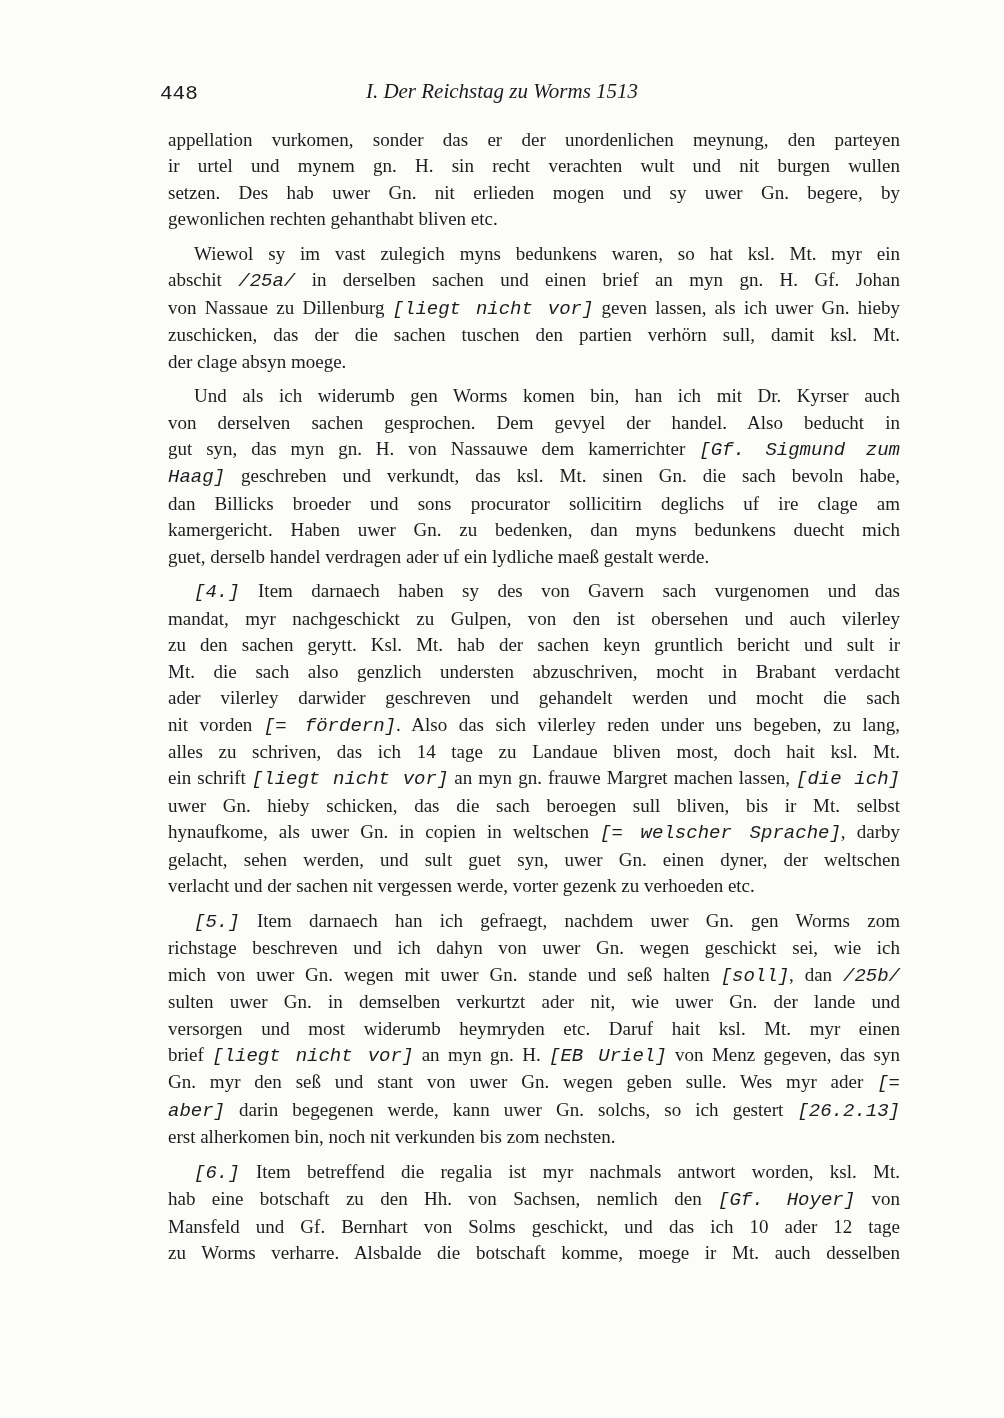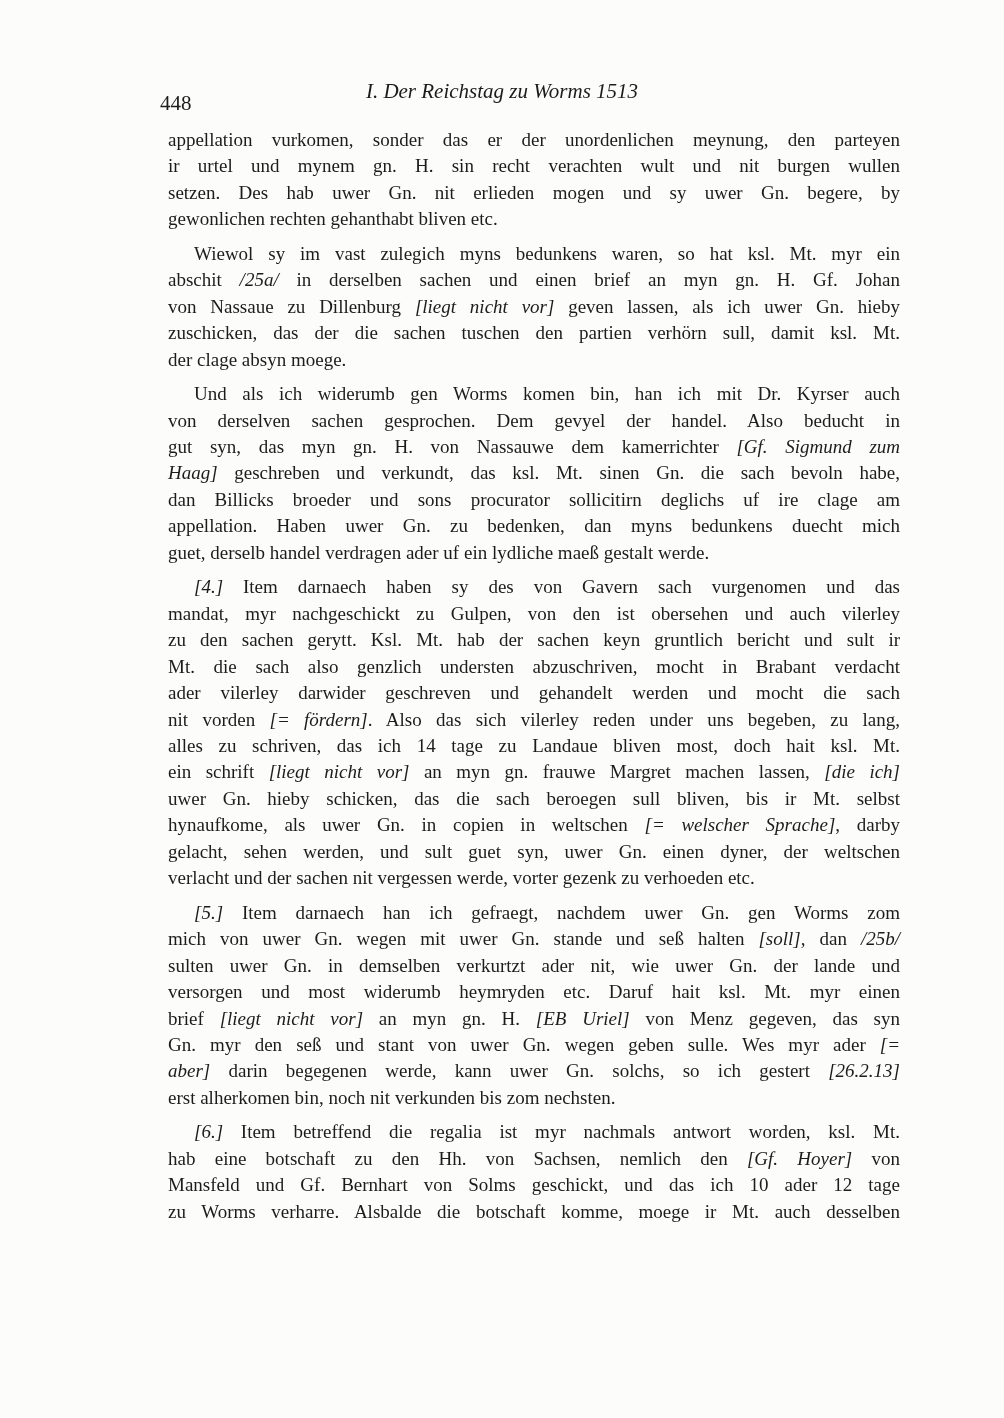--- a/index.html
+++ b/index.html
@@ -9,35 +9,35 @@
     font-family:"Liberation Serif","DejaVu Serif",serif;
     color:#1c1c1c;
     position:relative;
     overflow:hidden;
   }
   .page { position:absolute; inset:0; }
   .page-header {
     position:absolute; left:160px; right:96px; top:79px; height:28px;
     font-size:21px;
   }
-  .page-number { position:absolute; left:0; top:12px; }
+  .page-number { position:absolute; left:0; top:3px;font-family:Liberation Mono, monospace; }
   .running-head { position:absolute; left:-64px; right:0; top:0; text-align:center;font-style:italic; }
   .textblock {
     position:absolute; left:160px; top:119px; width:748px;
     font-size:19px; line-height:26.45px;
   }
   .para { margin:8px; }
   .line {
     text-align:justify;
     text-align-last:justify;
     white-space:normal;
   }
   .line.last { text-align-last:left; }
   .line.indent { text-indent:26px; }
-  .it { font-style:italic; }
+  .it { font-style:italic;font-family:Liberation Mono, monospace; }
 </style>
 </head>
 <body>
 
 <div class="page">
   <div class="page-header">
     <span class="page-number">448</span>
     <span class="running-head">I. Der Reichstag zu Worms 1513</span>
   </div>
   <div class="textblock">
@@ -53,39 +53,40 @@
         <div class="line"><span>von Nassaue zu Dillenburg </span><span class="it">[liegt nicht vor]</span><span> geven lassen, als ich uwer Gn. hieby</span></div>
         <div class="line"><span>zuschicken, das der die sachen tuschen den partien verhörn sull, damit ksl. Mt.</span></div>
         <div class="line last"><span>der clage absyn moege.</span></div>
       </div>
       <div class="para">
         <div class="line indent"><span>Und als ich widerumb gen Worms komen bin, han ich mit Dr. Kyrser auch</span></div>
         <div class="line"><span>von derselven sachen gesprochen. Dem gevyel der handel. Also beducht in</span></div>
         <div class="line"><span>gut syn, das myn gn. H. von Nassauwe dem kamerrichter </span><span class="it">[Gf. Sigmund zum</span></div>
         <div class="line"><span class="it">Haag]</span><span> geschreben und verkundt, das ksl. Mt. sinen Gn. die sach bevoln habe,</span></div>
         <div class="line"><span>dan Billicks broeder und sons procurator sollicitirn deglichs uf ire clage am</span></div>
-        <div class="line"><span>appellation. Haben uwer Gn. zu bedenken, dan myns bedunkens duecht mich</span></div>
+        <div class="line"><span>kamergericht. Haben uwer Gn. zu bedenken, dan myns bedunkens duecht mich</span></div>
         <div class="line last"><span>guet, derselb handel verdragen ader uf ein lydliche maeß gestalt werde.</span></div>
       </div>
       <div class="para">
         <div class="line indent"><span class="it">[4.]</span><span> Item darnaech haben sy des von Gavern sach vurgenomen und das</span></div>
         <div class="line"><span>mandat, myr nachgeschickt zu Gulpen, von den ist obersehen und auch vilerley</span></div>
         <div class="line"><span>zu den sachen gerytt. Ksl. Mt. hab der sachen keyn gruntlich bericht und sult ir</span></div>
         <div class="line"><span>Mt. die sach also genzlich understen abzuschriven, mocht in Brabant verdacht</span></div>
         <div class="line"><span>ader vilerley darwider geschreven und gehandelt werden und mocht die sach</span></div>
         <div class="line"><span>nit vorden </span><span class="it">[= fördern]</span><span>. Also das sich vilerley reden under uns begeben, zu lang,</span></div>
         <div class="line"><span>alles zu schriven, das ich 14 tage zu Landaue bliven most, doch hait ksl. Mt.</span></div>
         <div class="line"><span>ein schrift </span><span class="it">[liegt nicht vor]</span><span> an myn gn. frauwe Margret machen lassen, </span><span class="it">[die ich]</span></div>
         <div class="line"><span>uwer Gn. hieby schicken, das die sach beroegen sull bliven, bis ir Mt. selbst</span></div>
         <div class="line"><span>hynaufkome, als uwer Gn. in copien in weltschen </span><span class="it">[= welscher Sprache]</span><span>, darby</span></div>
         <div class="line"><span>gelacht, sehen werden, und sult guet syn, uwer Gn. einen dyner, der weltschen</span></div>
         <div class="line last"><span>verlacht und der sachen nit vergessen werde, vorter gezenk zu verhoeden etc.</span></div>
       </div>
       <div class="para">
         <div class="line indent"><span class="it">[5.]</span><span> Item darnaech han ich gefraegt, nachdem uwer Gn. gen Worms zom</span></div>
+        <div class="line"><span>richstage beschreven und ich dahyn von uwer Gn. wegen geschickt sei, wie ich</span></div>
         <div class="line"><span>mich von uwer Gn. wegen mit uwer Gn. stande und seß halten </span><span class="it">[soll]</span><span>, dan </span><span class="it">/25b/</span></div>
         <div class="line"><span>sulten uwer Gn. in demselben verkurtzt ader nit, wie uwer Gn. der lande und</span></div>
         <div class="line"><span>versorgen und most widerumb heymryden etc. Daruf hait ksl. Mt. myr einen</span></div>
         <div class="line"><span>brief </span><span class="it">[liegt nicht vor]</span><span> an myn gn. H. </span><span class="it">[EB Uriel]</span><span> von Menz gegeven, das syn</span></div>
         <div class="line"><span>Gn. myr den seß und stant von uwer Gn. wegen geben sulle. Wes myr ader </span><span class="it">[=</span></div>
         <div class="line"><span class="it">aber]</span><span> darin begegenen werde, kann uwer Gn. solchs, so ich gestert </span><span class="it">[26.2.13]</span></div>
         <div class="line last"><span>erst alherkomen bin, noch nit verkunden bis zom nechsten.</span></div>
       </div>
       <div class="para">
         <div class="line indent"><span class="it">[6.]</span><span> Item betreffend die regalia ist myr nachmals antwort worden, ksl. Mt.</span></div>

